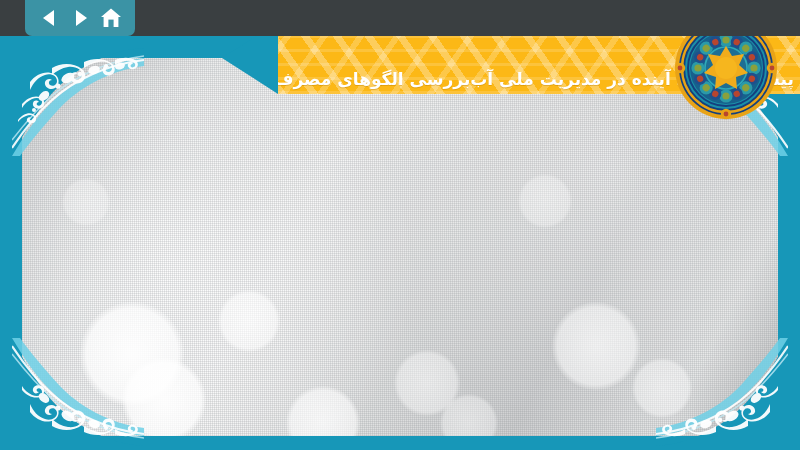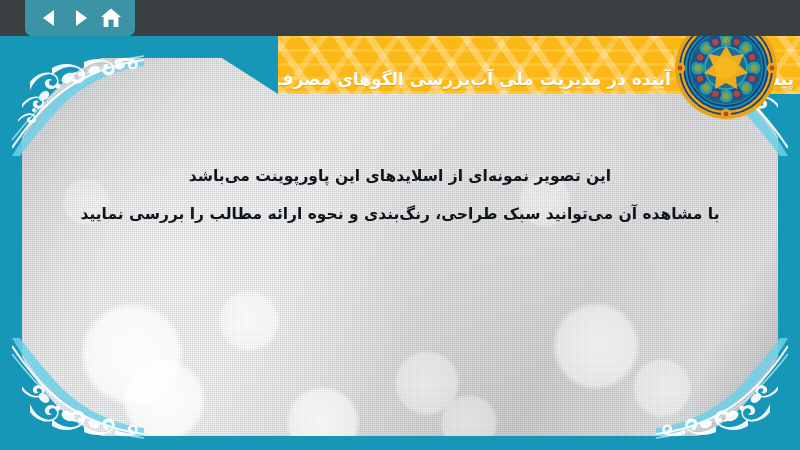--- a/index.html
+++ b/index.html
@@ -316,22 +316,20 @@
           <ellipse cx="82" cy="22" rx="6" ry="4" transform="rotate(-20 82 22)"></ellipse>
           <ellipse cx="32" cy="48" rx="6" ry="4" transform="rotate(-40 32 48)"></ellipse>
           <circle cx="46" cy="38" r="2.6"></circle>
           <circle cx="68" cy="26" r="2.3"></circle>
           <circle cx="94" cy="18" r="2"></circle>
         </g>
       </svg>
     </div>
 
     <div id="body-text">
-      <div class="body-line">این تصویر نمونه‌ای از اسلایدهای این پاورپوینت می‌باشد</div>
-      <div class="body-line">با مشاهده آن می‌توانید سبک طراحی، رنگ‌بندی و نحوه ارائه مطالب را بررسی نمایید</div>
     </div>
 
   </div>
 
   <div id="title-banner">
     <div id="banner-arrow"></div>
     <div id="banner-body">
       <div id="banner-pattern"></div>
       <div class="title-line">بررسی الگوهای مصرف منابع آبی و</div>
       <div class="title-line">پیش‌بینی روند آینده در مدیریت ملی آب</div>

